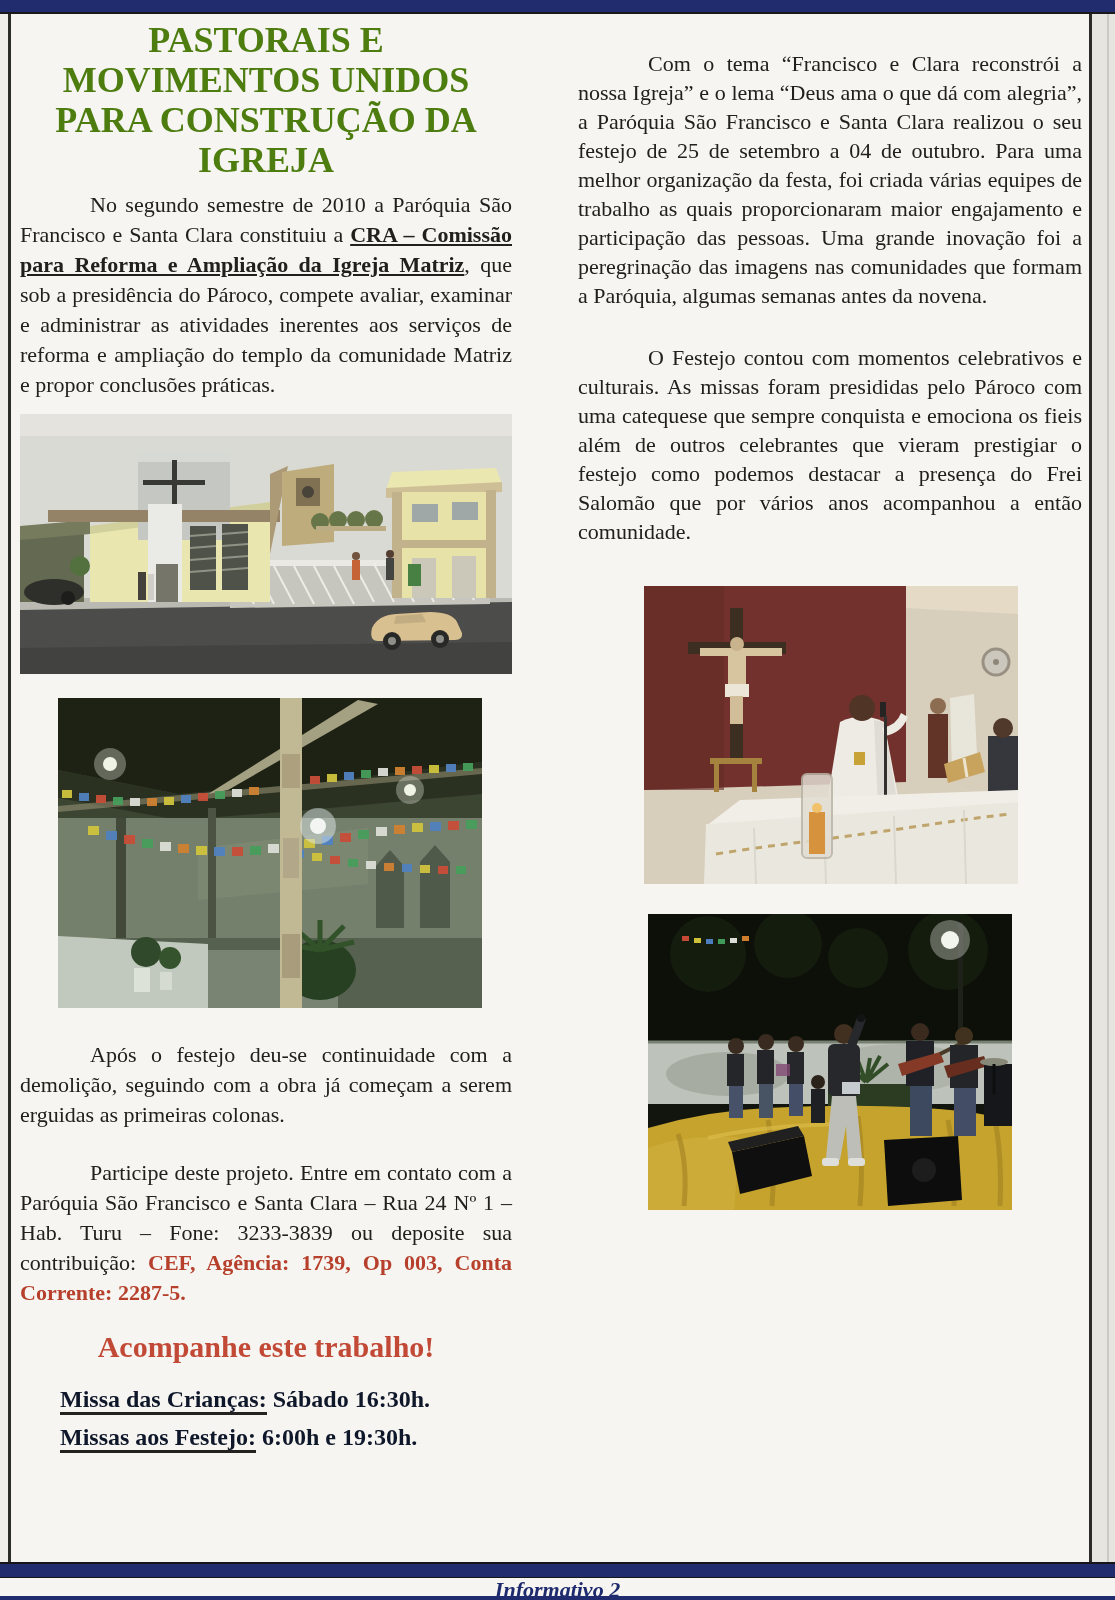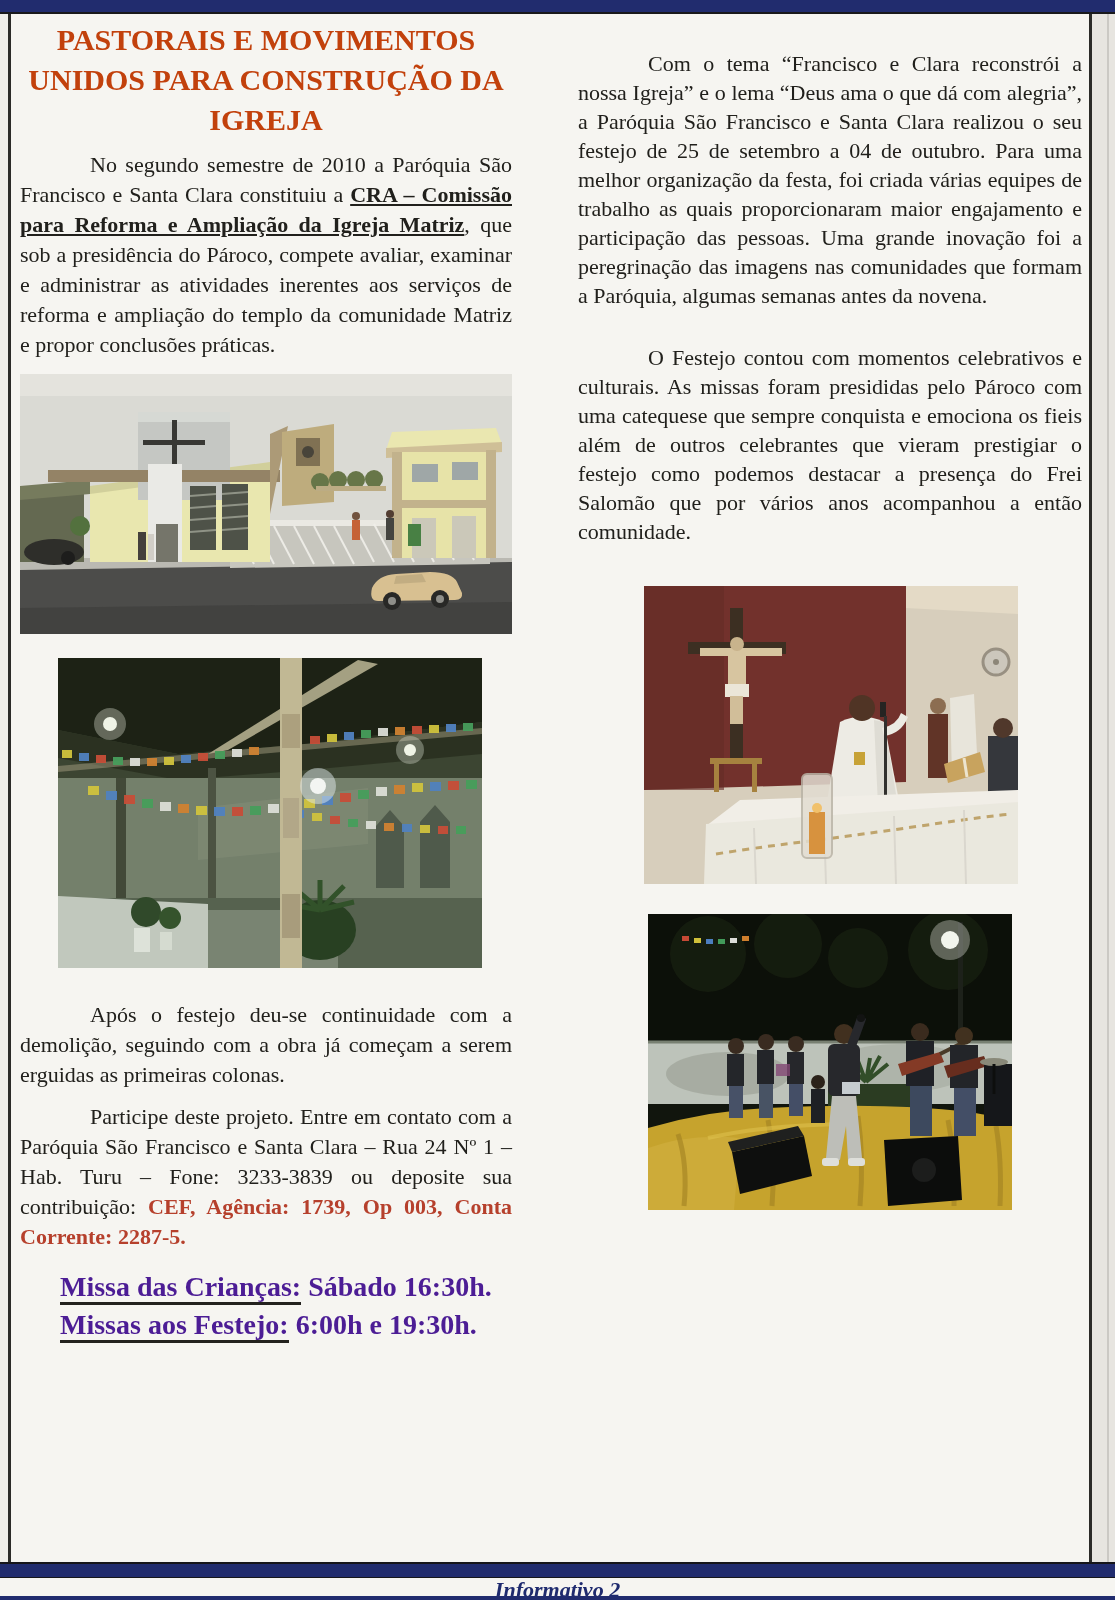--- a/index.html
+++ b/index.html
@@ -9,43 +9,43 @@
   .strip-right{position:absolute;left:1092px;top:12px;width:23px;height:1550px;background:#e7e5e0;}
   .strip-right-line{position:absolute;left:1107px;top:12px;width:2px;height:1550px;background:#cbc9c4;}
   .top-bar{position:absolute;left:0;top:0;width:1115px;height:12px;background:#212c6e;border-bottom:2px solid #19191c;}
   .border-left{position:absolute;left:8px;top:14px;width:3px;height:1548px;background:#2b2b28;}
   .border-right{position:absolute;left:1089px;top:14px;width:3px;height:1548px;background:#2b2b28;}
 
   .col{position:absolute;top:16px;}
   .col-left{left:20px;width:492px;}
   .col-right{left:578px;width:504px;}
 
-  .headline{margin:4px 0 0 0;font-weight:bold;font-size:30px;line-height:40px;text-align:center;color:#c2410c;}
+  .headline{margin:4px 0 0 0;font-weight:bold;font-size:36px;line-height:40px;text-align:center;color:#4d7c0f;}
   .headline .hline{display:block;}
   .body-p{margin:0;text-align:justify;text-indent:70px;font-size:22px;}
   .col-left .body-p{line-height:30px;}
   .col-right .body-p{line-height:29px;margin-top:33px;}
   .p1{margin-top:10px;}
   .p2{margin-top:22px;}
   .p3{margin-top:32px;}
-  .p4{margin-top:12px;}
+  .p4{margin-top:28px;}
   .rp1{margin-top:12px;}
   .rp3{margin-top:28px;}
   b.inbold{font-weight:bold;text-decoration:underline;}
   .red-strong{color:#b6402c;font-weight:bold;}
 
   figure{margin:0;padding:0;display:block;}
   figure svg{display:block;}
   .fig-church{margin:14px 0 0 0;}
   .fig-flags{margin:24px 0 0 38px;}
   .fig-mass{margin:40px 0 0 66px;}
   .fig-band{margin:30px 0 0 70px;}
 
   .callout{margin-top:22px;text-align:center;font-weight:bold;font-size:30px;color:#c24936;}
-  .mass-times{margin-top:16px;padding-left:40px;font-weight:bold;font-size:28px;line-height:38px;color:#4c1d95;}
+  .mass-times{margin-top:16px;padding-left:40px;font-weight:bold;font-size:24px;line-height:38px;color:#0f172a;}
   .mass-line .ulab{border-bottom:3px solid #23221e;}
 
   .footer-bar{position:absolute;left:0;top:1562px;width:1115px;height:13px;background:#212c6e;
               border-top:2px solid #16161a;border-bottom:1px solid #16161a;}
   .footer-label{position:absolute;left:0;top:1577px;width:1115px;text-align:center;
                 font-style:italic;font-weight:bold;font-size:22px;color:#1e2a6e;}
   .footer-line{position:absolute;left:0;top:1596px;width:1115px;height:4px;background:#212c6e;}
 </style>
 </head>
 <body>
@@ -253,20 +253,21 @@
         <circle cx="260" cy="128" r="18" fill="#eaf2f8" opacity="0.5"></circle>
           <circle cx="260" cy="128" r="8" fill="#ffffff"></circle>
         <rect width="424" height="310" fill="#6a7a5c" opacity="0.08"></rect>
       </svg>
     </figure>
 
     <p class="body-p p3">Após o festejo deu-se continuidade com a demolição, seguindo com a obra já começam a serem erguidas as primeiras colonas.</p>
 
     <p class="body-p p4"><span>Participe deste projeto. Entre em contato com a Paróquia São Francisco e Santa Clara – Rua 24 Nº 1 – Hab. Turu – Fone: 3233-3839 ou deposite sua contribuição: </span><span class="red-strong">CEF, Agência: 1739, Op 003, Conta Corrente: 2287-5.</span></p>
 
+    <div class="callout">Acompanhe este trabalho!</div>
 
     <div class="mass-times">
       <div class="mass-line"><span class="ulab">Missa das Crianças:</span><span> Sábado 16:30h.</span></div>
       <div class="mass-line"><span class="ulab">Missas aos Festejo:</span><span> 6:00h e 19:30h.</span></div>
     </div>
   </div>
 
   <div class="col col-right">
 
     <p class="body-p rp1">Com o tema “Francisco e Clara reconstrói a nossa Igreja” e o lema “Deus ama o que dá com alegria”, a Paróquia São Francisco e Santa Clara realizou o seu festejo de 25 de setembro a 04 de outubro. Para uma melhor organização da festa, foi criada várias equipes de trabalho as quais proporcionaram maior engajamento e participação das pessoas. Uma grande inovação foi a peregrinação das imagens nas comunidades que formam a Paróquia, algumas semanas antes da novena.</p>

